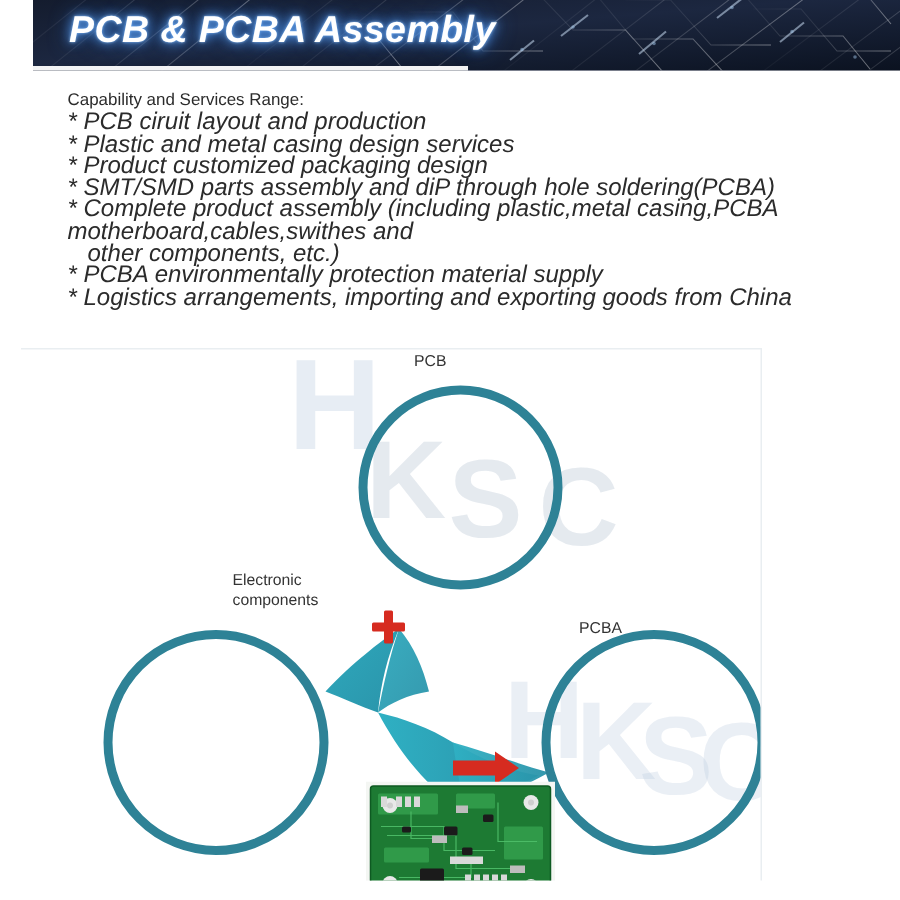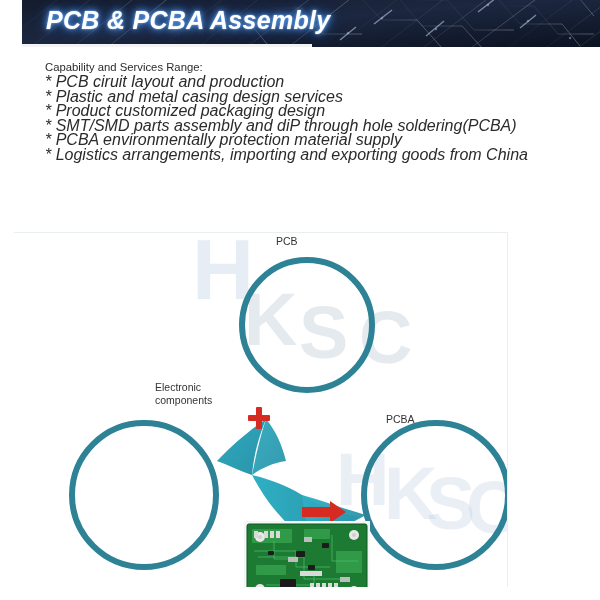--- a/index.html
+++ b/index.html
@@ -121,20 +121,22 @@
   </div>
   <div class="banner-underline"></div>
 
   <div class="copy">
     <div class="intro">Capability and Services Range:</div>
     <ul>
       <li>* PCB ciruit layout and production</li>
       <li>* Plastic and metal casing design services</li>
       <li>* Product customized packaging design</li>
       <li>* SMT/SMD parts assembly and diP through hole soldering(PCBA)</li>
+      <li>* Complete product assembly (including plastic,metal casing,PCBA motherboard,cables,swithes and
+   other components, etc.)</li>
       <li>* PCBA environmentally protection material supply</li>
       <li>* Logistics arrangements, importing and exporting goods from China</li>
     </ul>
   </div>
 
   <div class="diagram">
 
     <svg class="diagram-svg" viewBox="0 0 494 355">
       <g fill="#a8bfd6" fill-opacity="0.28" font-family="Liberation Sans, sans-serif" font-weight="bold" font-size="86">
         <text x="178" y="66">H</text>

